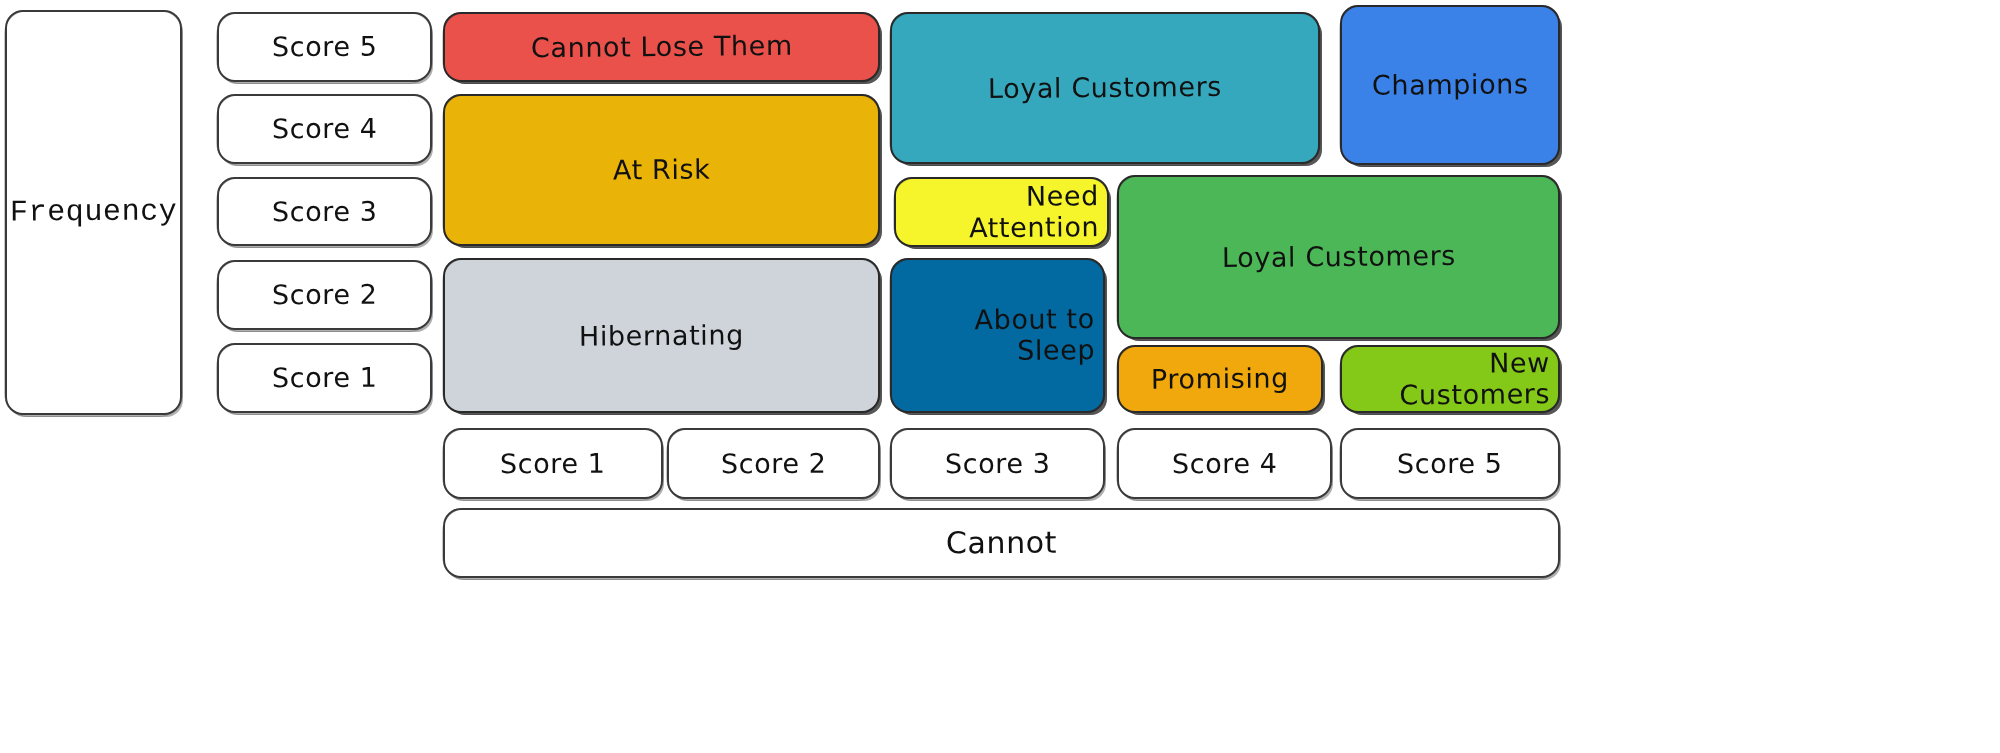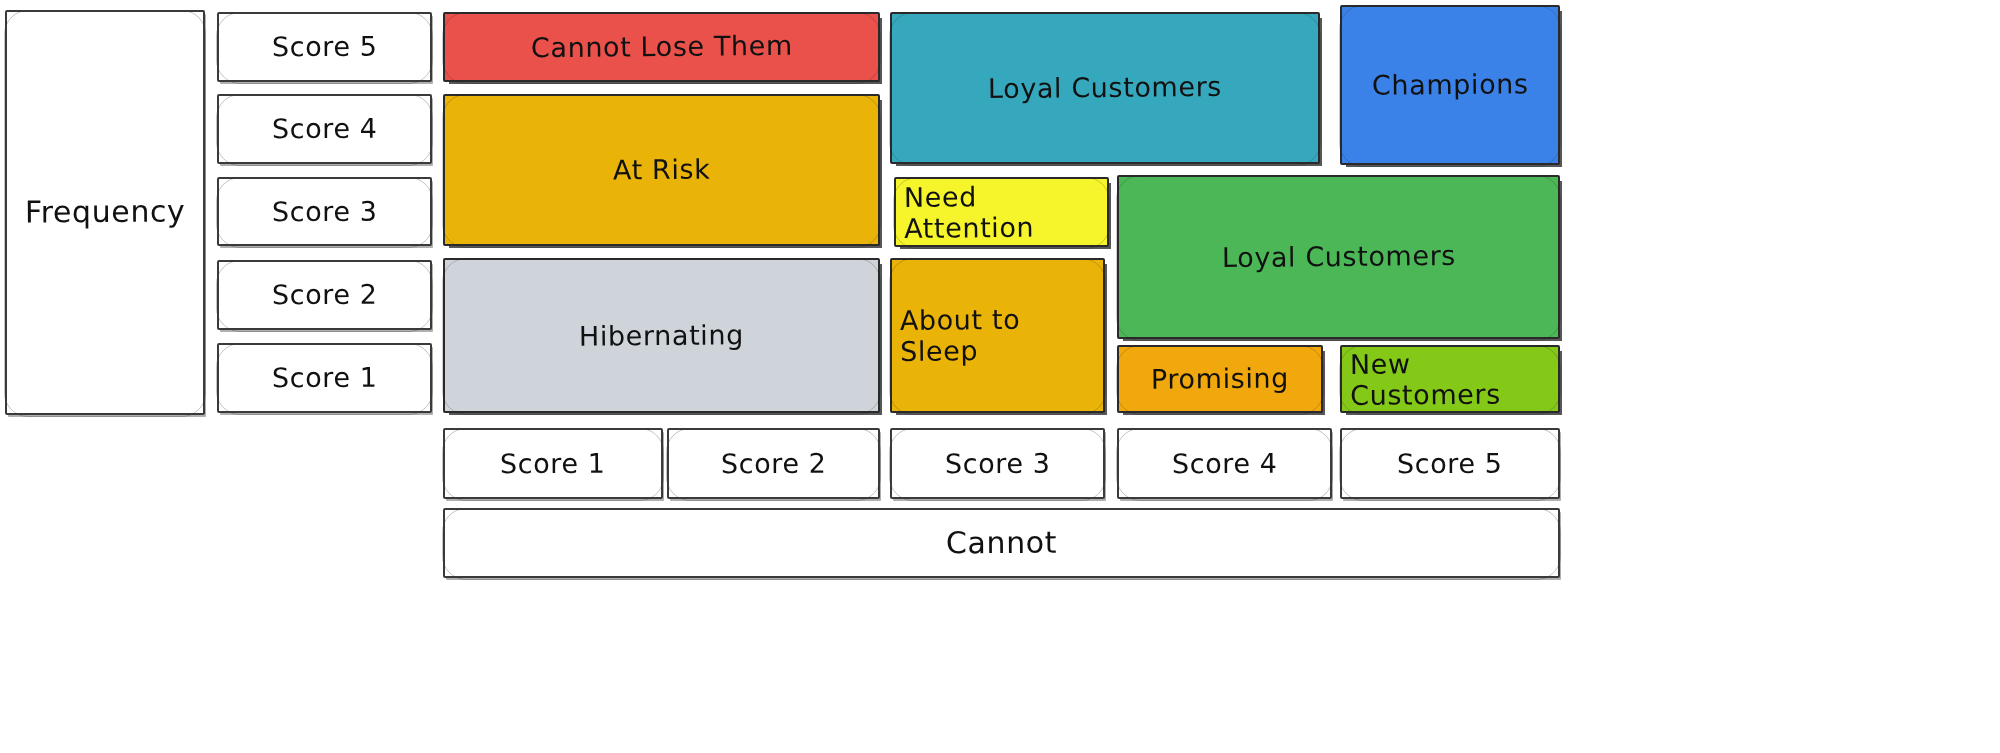--- a/index.html
+++ b/index.html
@@ -19,25 +19,25 @@
     width: 2000px;
     height: 753px;
     background: #ffffff;
   }
 
   
   .box {
     position: absolute;
     box-sizing: border-box;
     border: 2.2px solid #2b2b2b;
-    border-radius: 2px;
+    border-radius: 18px;
     display: flex;
     align-items: center;
     justify-content: center;
-    text-align: left;
+    text-align: right;
     color: #111111;
     font-family: "DejaVu Sans", sans-serif;
     font-size: 27px;
     font-weight: 400;
     letter-spacing: 0.6px;
     line-height: 1.15;
     box-shadow: 3px 3px 0 -1px rgba(40,40,40,0.55);
     filter: none;
   }
   .box.plain {
@@ -73,21 +73,21 @@
 
   
   #freq-axis { font-size: 30px; }
   #recency-axis { font-size: 30px; }
 </style>
 </head>
 <body>
 
 <div id="canvas">
 
-  <div class="box plain" id="freq-axis" style="left:5px; top:10px; width:200px; height:405px;">
+  <div class="box plain" id="freq-axis" style="left:5px; top:10px; width:177px; height:405px;font-family:Liberation Mono, monospace;">
     <span class="label-txt">Frequency</span>
   </div>
 
   <div class="box plain" style="left:217px; top:12px; width:215px; height:70px;">
     <span class="label-txt">Score 5</span>
   </div>
   <div class="box plain" style="left:217px; top:94px; width:215px; height:70px;">
     <span class="label-txt">Score 4</span>
   </div>
   <div class="box plain" style="left:217px; top:177px; width:215px; height:69px;">
@@ -121,21 +121,21 @@
   </div>
 
   <div class="box seg" style="left:894px; top:177px; width:215px; height:70px; background:#f6f52c;">
     <span class="label-txt">Need Attention</span>
   </div>
 
   <div class="box seg" style="left:1117px; top:175px; width:443px; height:164px; background:#4cb757;">
     <span class="label-txt">Loyal Customers</span>
   </div>
 
-  <div class="box seg" style="left:890px; top:258px; width:215px; height:155px; background:#eab308;">
+  <div class="box seg" style="left:890px; top:258px; width:215px; height:155px; background:#0369a1;">
     <span class="label-txt">About to Sleep</span>
   </div>
 
   <div class="box seg" style="left:1117px; top:345px; width:206px; height:68px; background:#f0a80c;">
     <span class="label-txt">Promising</span>
   </div>
 
   <div class="box seg" style="left:1340px; top:345px; width:220px; height:68px; background:#84c818;">
     <span class="label-txt">New Customers</span>
   </div>

